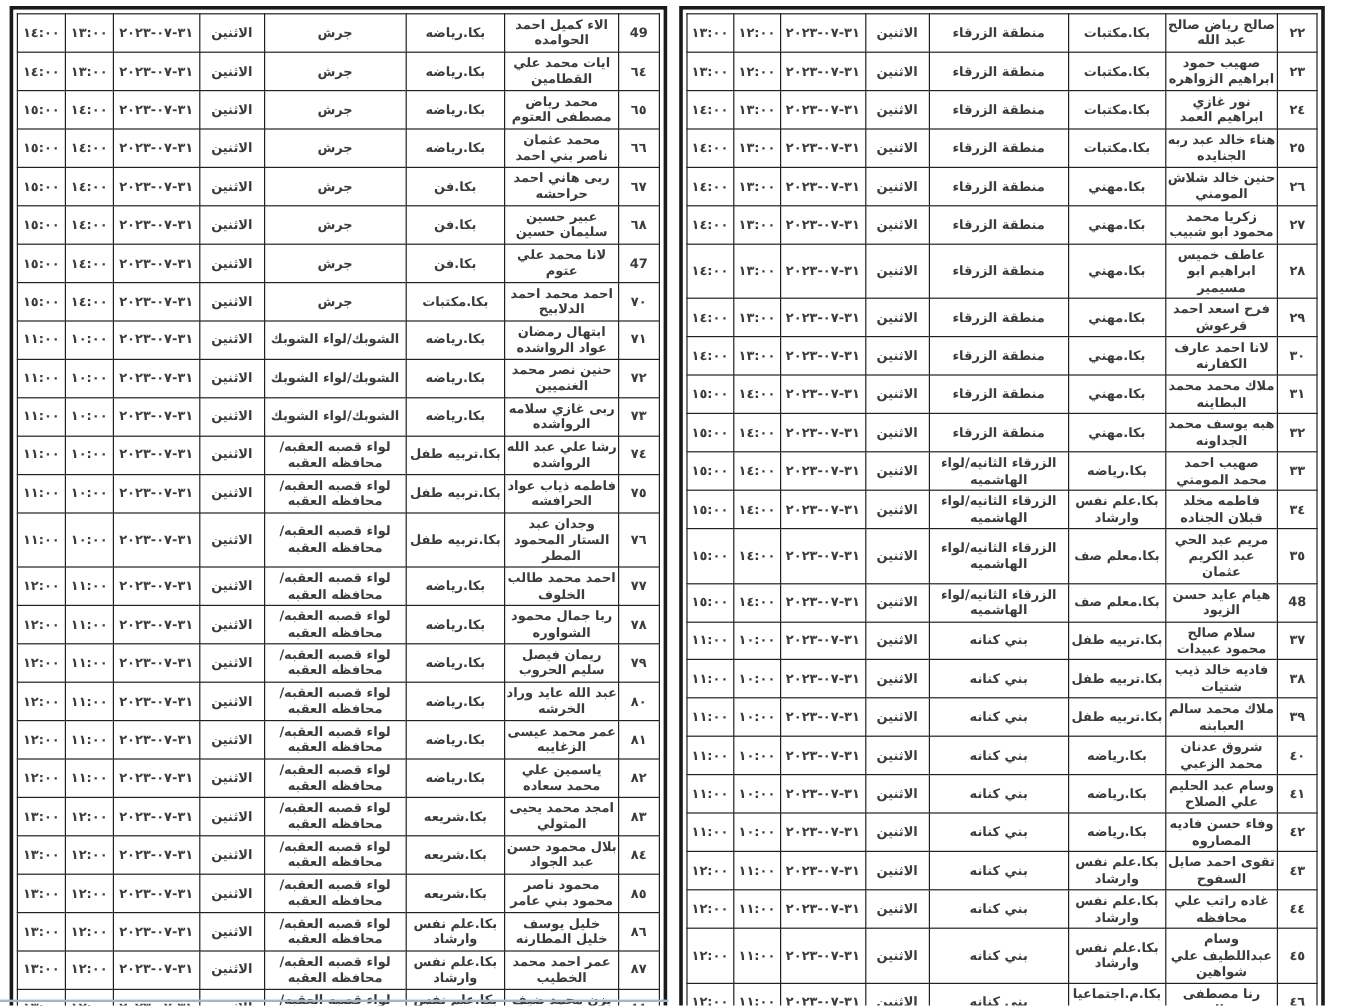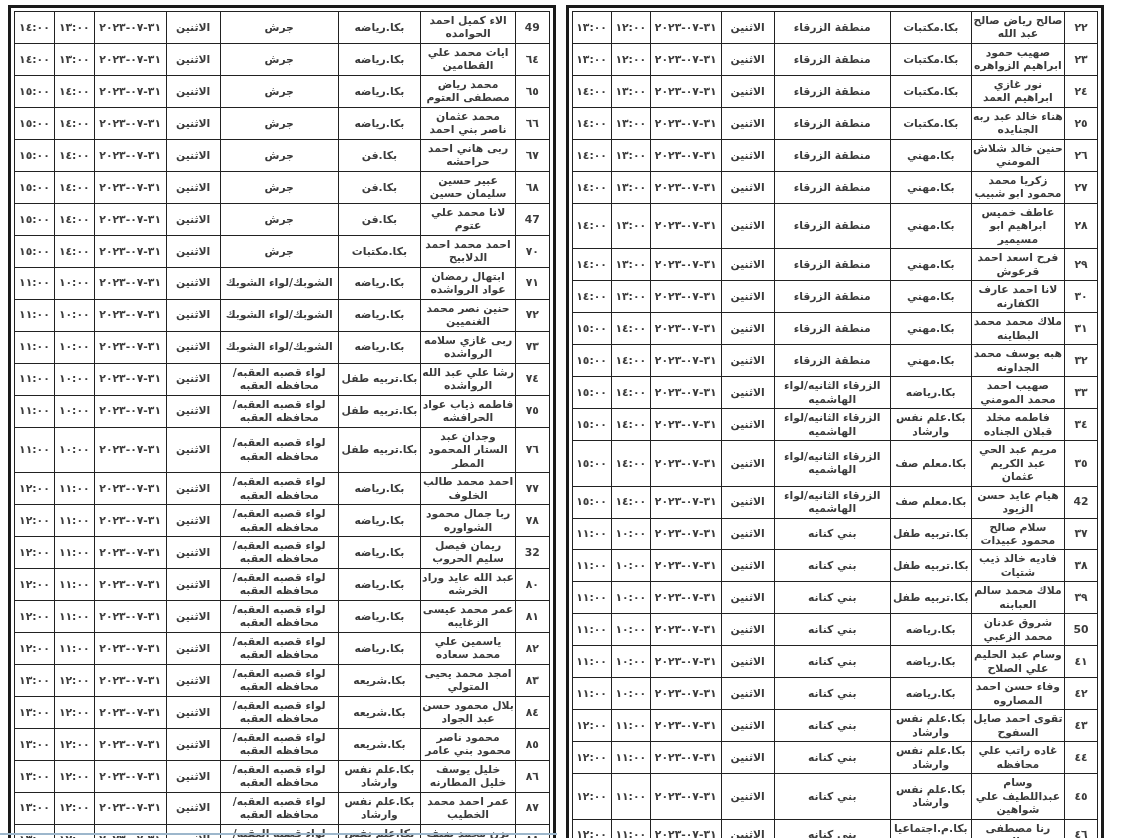--- a/index.html
+++ b/index.html
@@ -217,21 +217,21 @@
             <td>٣٥</td>
             <td>مريم عبد الحي عبد الكريم عثمان</td>
             <td>بكا.معلم صف</td>
             <td>الزرقاء الثانيه/لواء الهاشميه</td>
             <td>الاثنين</td>
             <td class="ltr-num">٣١-٠٧-٢٠٢٣</td>
             <td class="ltr-num">١٤:٠٠</td>
             <td class="ltr-num">١٥:٠٠</td>
           </tr>
           <tr>
-            <td>42</td>
+            <td>48</td>
             <td>هيام عايد حسن الزيود</td>
             <td>بكا.معلم صف</td>
             <td>الزرقاء الثانيه/لواء الهاشميه</td>
             <td>الاثنين</td>
             <td class="ltr-num">٣١-٠٧-٢٠٢٣</td>
             <td class="ltr-num">١٤:٠٠</td>
             <td class="ltr-num">١٥:٠٠</td>
           </tr>
           <tr>
             <td>٣٧</td>
@@ -257,42 +257,42 @@
             <td>٣٩</td>
             <td>ملاك محمد سالم العبابنه</td>
             <td>بكا.تربيه طفل</td>
             <td>بني كنانه</td>
             <td>الاثنين</td>
             <td class="ltr-num">٣١-٠٧-٢٠٢٣</td>
             <td class="ltr-num">١٠:٠٠</td>
             <td class="ltr-num">١١:٠٠</td>
           </tr>
           <tr>
-            <td>50</td>
+            <td>٤٠</td>
             <td>شروق عدنان محمد الزعبي</td>
             <td>بكا.رياضه</td>
             <td>بني كنانه</td>
             <td>الاثنين</td>
             <td class="ltr-num">٣١-٠٧-٢٠٢٣</td>
             <td class="ltr-num">١٠:٠٠</td>
             <td class="ltr-num">١١:٠٠</td>
           </tr>
           <tr>
             <td>٤١</td>
             <td>وسام عبد الحليم علي الصلاح</td>
             <td>بكا.رياضه</td>
             <td>بني كنانه</td>
             <td>الاثنين</td>
             <td class="ltr-num">٣١-٠٧-٢٠٢٣</td>
             <td class="ltr-num">١٠:٠٠</td>
             <td class="ltr-num">١١:٠٠</td>
           </tr>
           <tr>
             <td>٤٢</td>
-            <td>وفاء حسن احمد المصاروه</td>
+            <td>وفاء حسن فاديه المصاروه</td>
             <td>بكا.رياضه</td>
             <td>بني كنانه</td>
             <td>الاثنين</td>
             <td class="ltr-num">٣١-٠٧-٢٠٢٣</td>
             <td class="ltr-num">١٠:٠٠</td>
             <td class="ltr-num">١١:٠٠</td>
           </tr>
           <tr>
             <td>٤٣</td>
             <td>تقوى احمد صايل السفوح</td>
@@ -504,21 +504,21 @@
             <td>٧٨</td>
             <td>ربا جمال محمود الشواوره</td>
             <td>بكا.رياضه</td>
             <td>لواء قصبه العقبه/محافظه العقبه</td>
             <td>الاثنين</td>
             <td class="ltr-num">٣١-٠٧-٢٠٢٣</td>
             <td class="ltr-num">١١:٠٠</td>
             <td class="ltr-num">١٢:٠٠</td>
           </tr>
           <tr>
-            <td>32</td>
+            <td>٧٩</td>
             <td>ريمان فيصل سليم الحروب</td>
             <td>بكا.رياضه</td>
             <td>لواء قصبه العقبه/محافظه العقبه</td>
             <td>الاثنين</td>
             <td class="ltr-num">٣١-٠٧-٢٠٢٣</td>
             <td class="ltr-num">١١:٠٠</td>
             <td class="ltr-num">١٢:٠٠</td>
           </tr>
           <tr>
             <td>٨٠</td>

